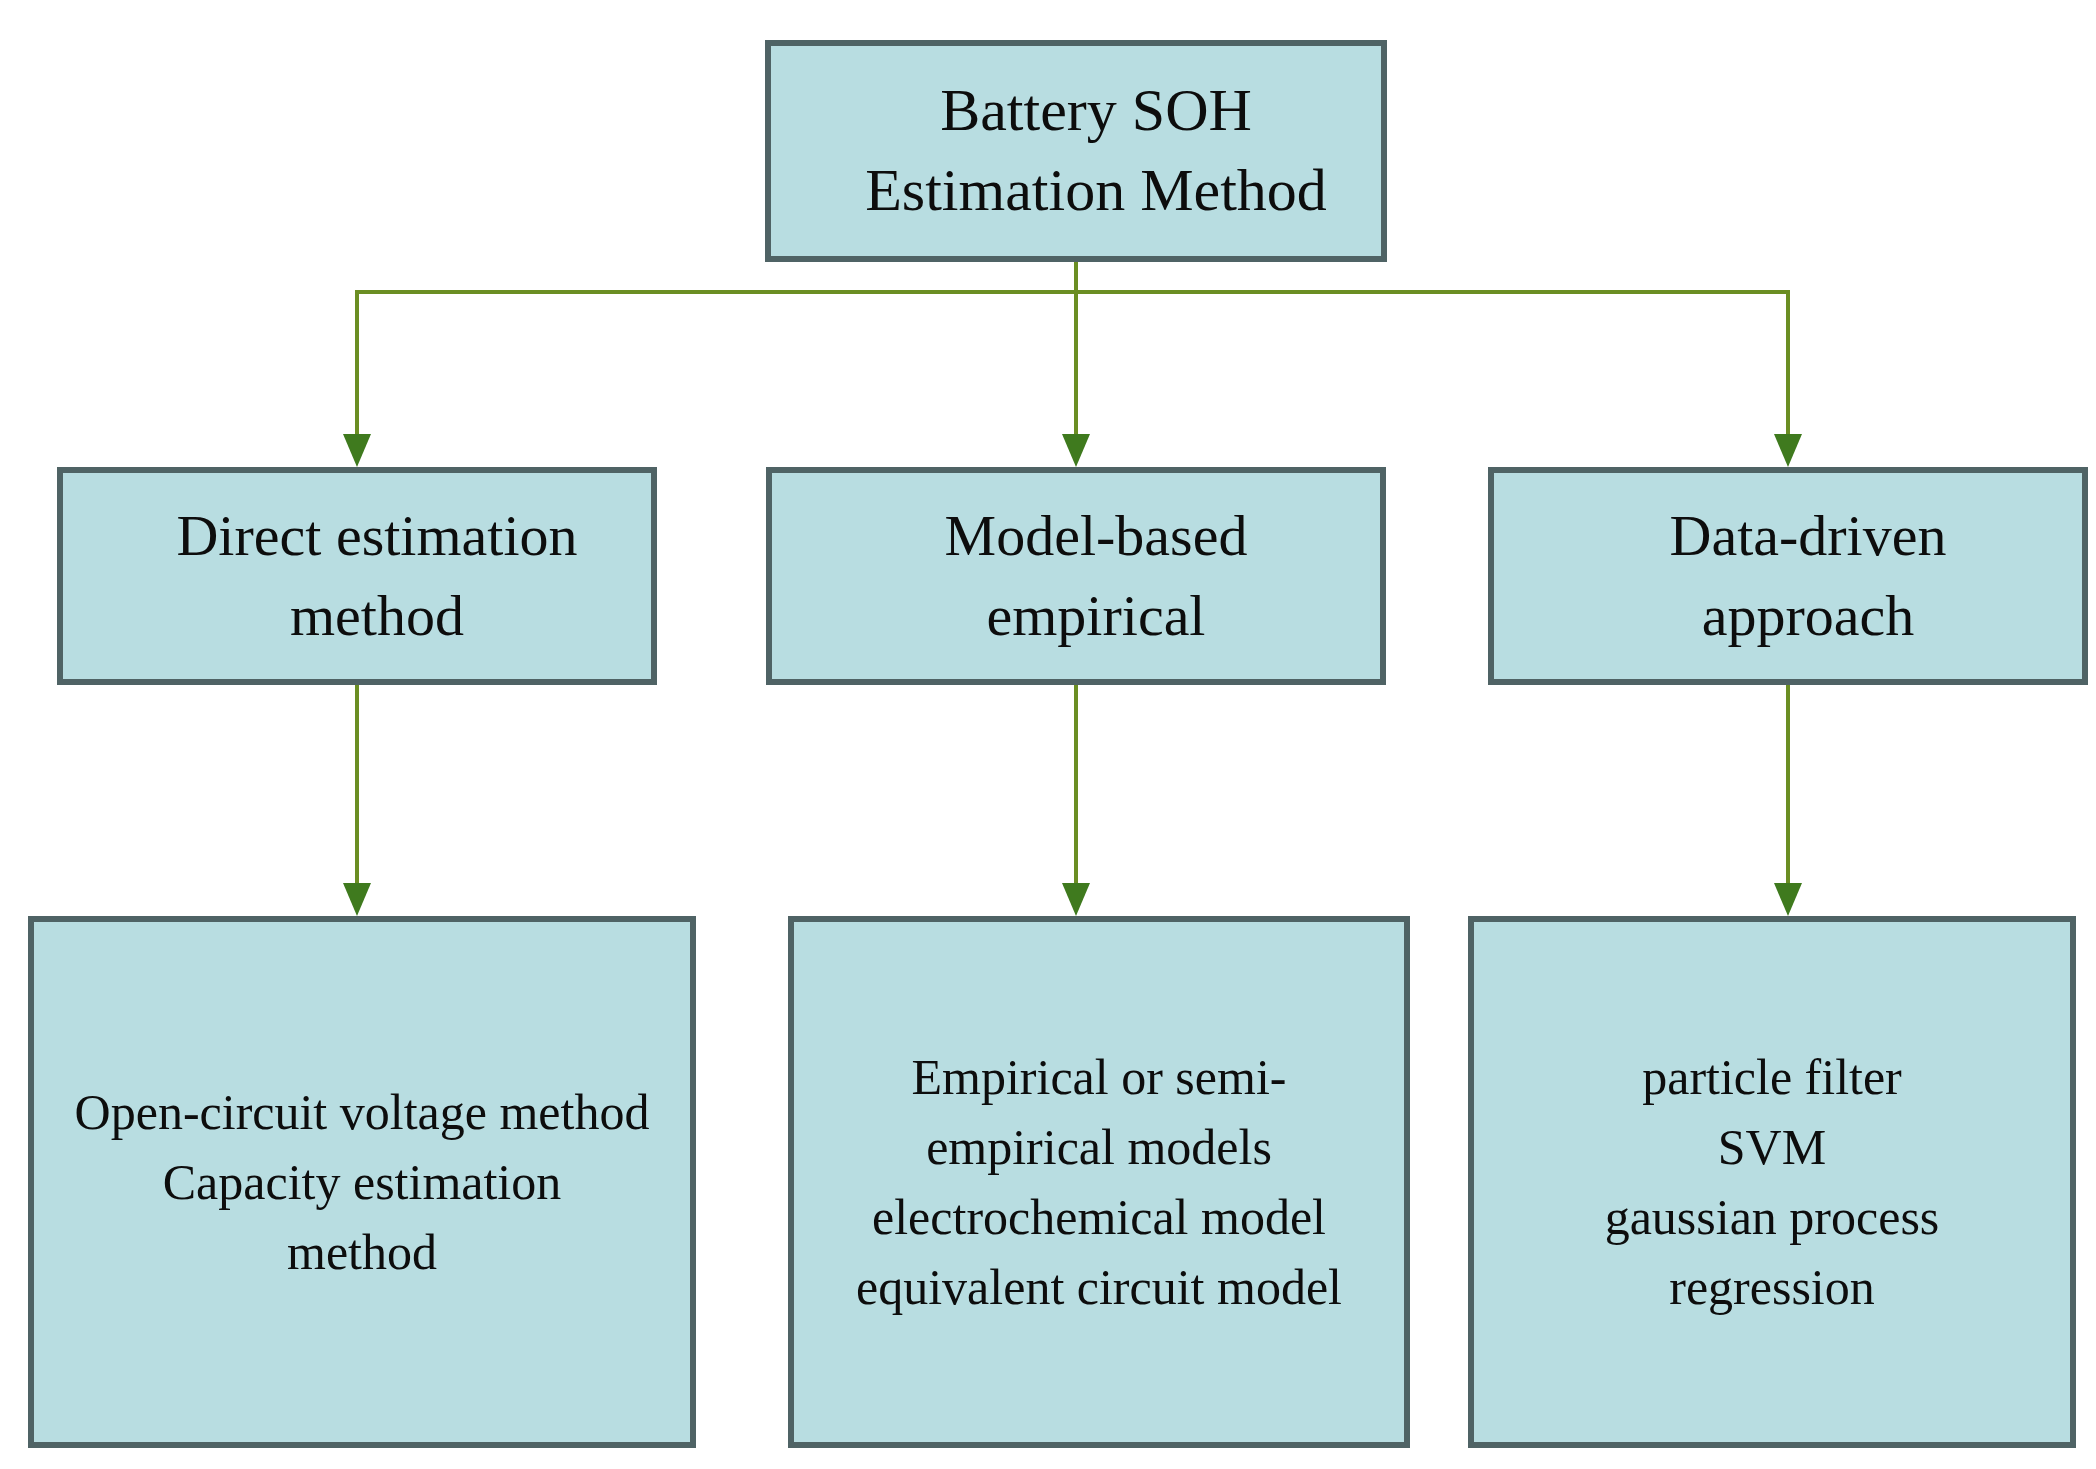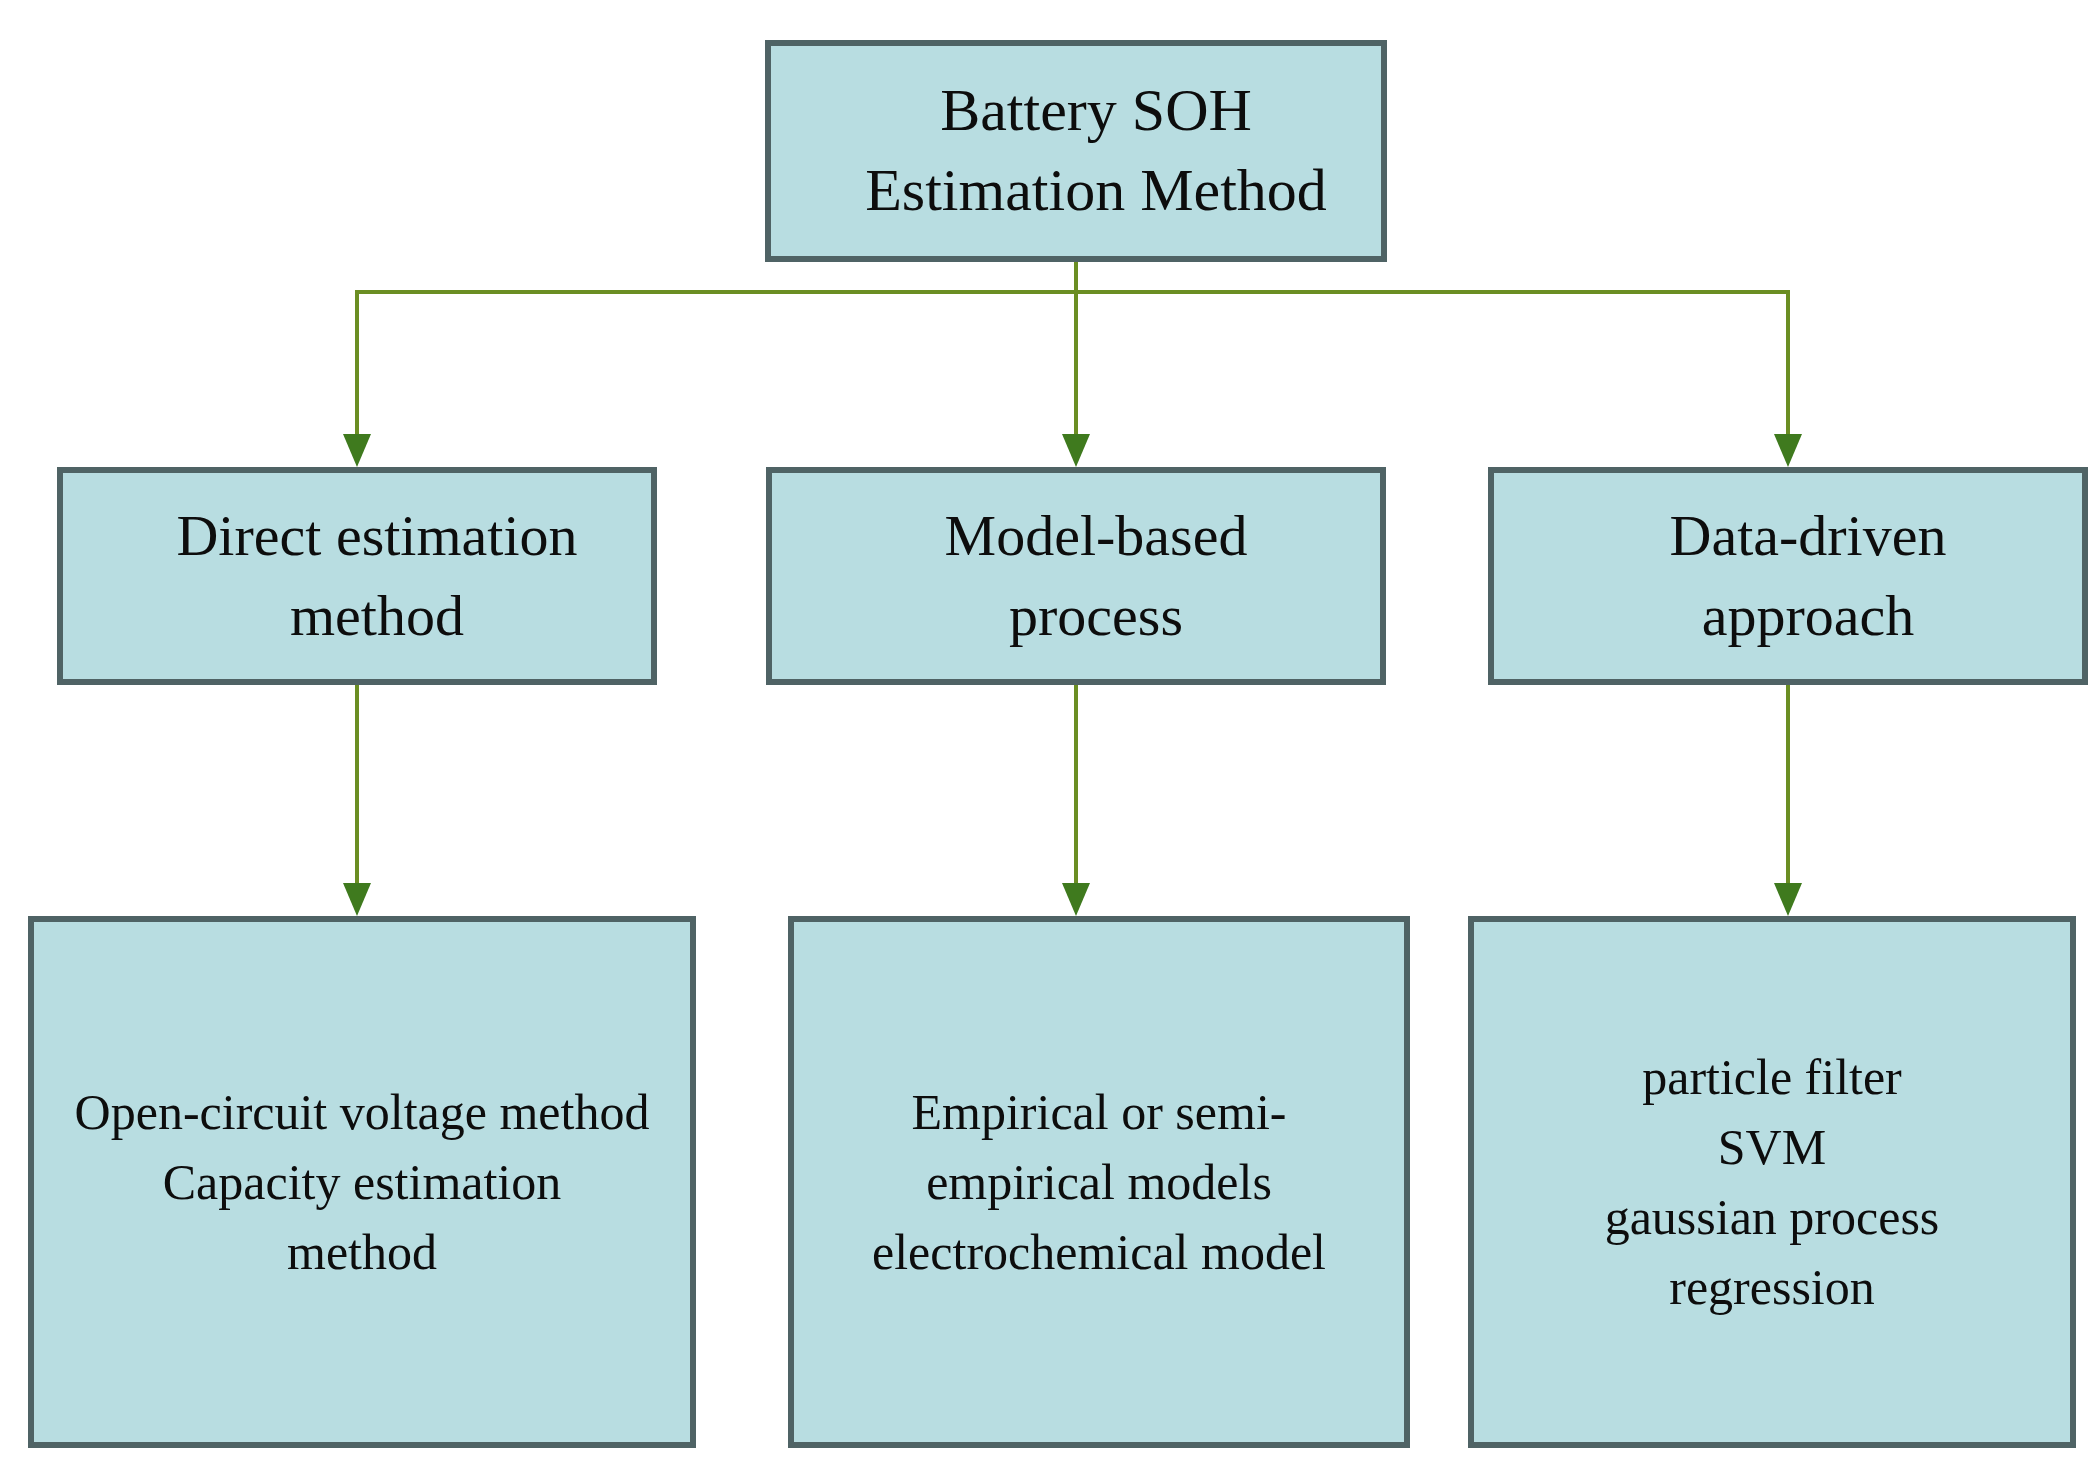--- a/index.html
+++ b/index.html
@@ -95,35 +95,36 @@
     <polygon class="conn-head" points="1788,916 1774,883 1802,883"></polygon>
   </svg>
 
   <div class="node root-node">Battery SOH
 Estimation Method</div>
 
   <div class="node branch-node branch-0">Direct estimation
 method</div>
 
   <div class="node branch-node branch-1">Model-based
-process</div>
+empirical</div>
 
   <div class="node branch-node branch-2">Data-driven
 approach</div>
 
   <div class="node leaf-node leaf-0">
     <div class="leaf-item">Open-circuit voltage method</div>
     <div class="leaf-item">Capacity estimation
 method</div>
   </div>
 
   <div class="node leaf-node leaf-1">
     <div class="leaf-item">Empirical or semi-
 empirical models</div>
     <div class="leaf-item">electrochemical model</div>
+    <div class="leaf-item">equivalent circuit model</div>
   </div>
 
   <div class="node leaf-node leaf-2">
     <div class="leaf-item">particle filter</div>
     <div class="leaf-item">SVM</div>
     <div class="leaf-item">gaussian process
 regression</div>
   </div>
 
 </div>

